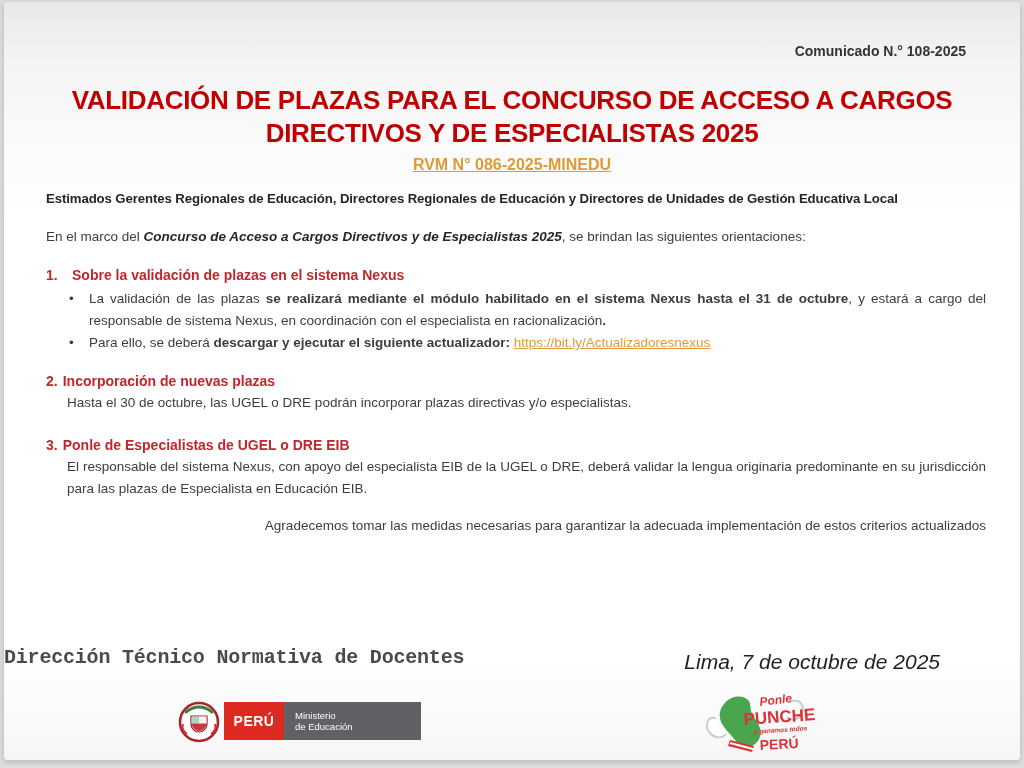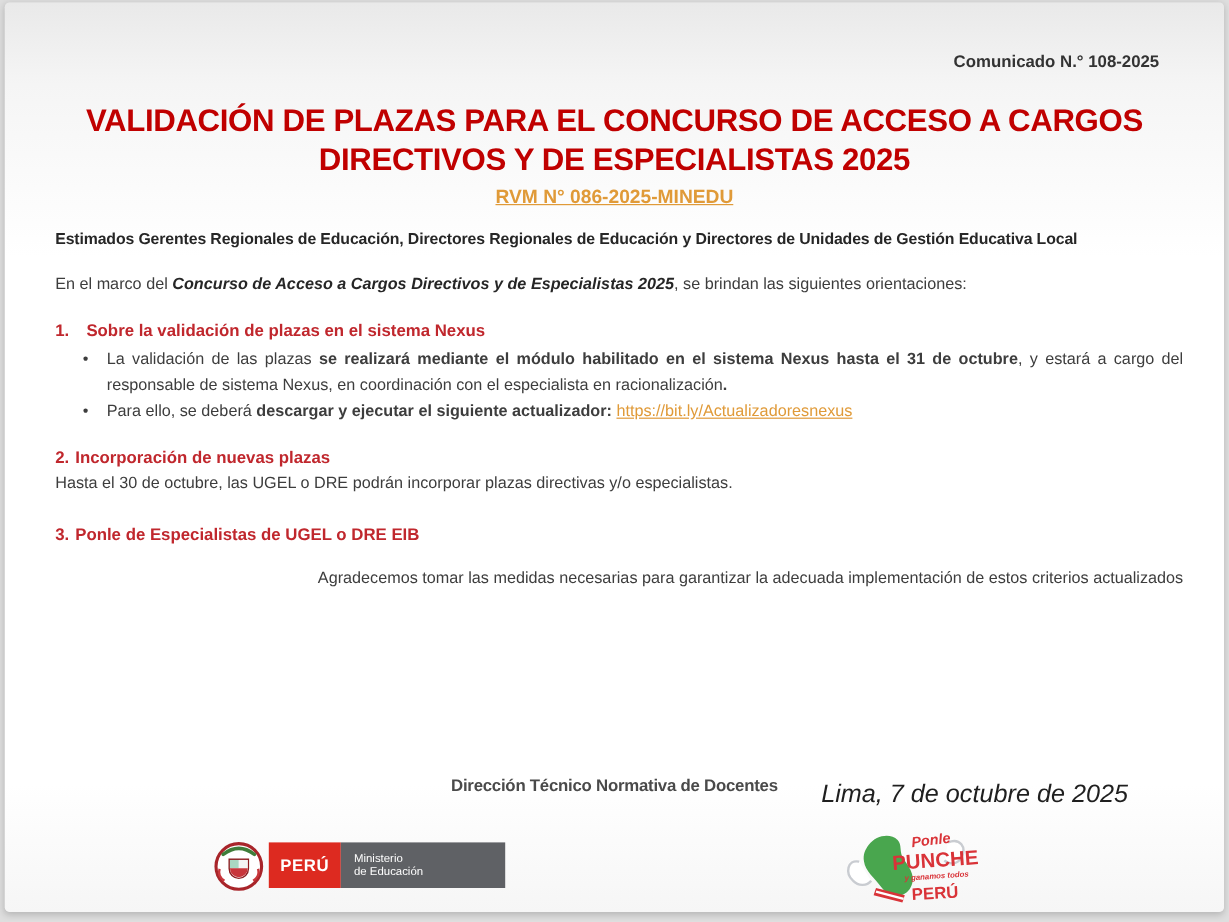--- a/index.html
+++ b/index.html
@@ -73,27 +73,27 @@
   }
   .bullet .dot::before{content:"\2022";}
   .bullet .btext{
     flex:1;text-align:justify;
   }
   .b{font-weight:bold;}
   a.doc-link{
     color:var(--link-orange);text-decoration:underline;cursor:pointer;
   }
   .sec-body{
-    text-align:justify;
+    margin-left:21px;text-align:justify;
   }
   .closing{margin-top:15px;text-align:right;}
   .signature{
     position:absolute;left:0;right:0;top:644px;
-    text-align:center;
-    font-size:14px;font-weight:bold;color:#4a4a4a;letter-spacing:-.2px;
+    text-align:left;
+    font-size:20px;font-weight:bold;color:#4a4a4a;letter-spacing:-.2px;font-family:Liberation Mono, monospace;
   }
   .date{
     position:absolute;top:648px;right:80px;
     font-size:21px;color:#1f1f1f;font-style:italic;
   }
   .minedu-logo{
     position:absolute;left:172px;top:696px;height:46px;
     display:flex;align-items:center;
   }
   .coat{width:46px;height:46px;margin-right:2px;}
@@ -145,20 +145,21 @@
         <span class="btext"><span>Para ello, se deberá </span><span class="b">descargar y ejecutar el siguiente actualizador</span><span class="b">: </span><a class="doc-link">https://bit.ly/Actualizadoresnexus</a></span>
       </div>
     </div>
 
     <div class="sec-heading"><span class="num-sm">2.</span><span>Incorporación de nuevas plazas</span></div>
     <div class="sec-body">
       <div>Hasta el 30 de octubre,  las UGEL o DRE podrán incorporar plazas directivas y/o especialistas.</div>
     </div>
 
     <div class="sec-heading" style="margin-top:20px;"><span class="num-sm">3.</span><span>Ponle de Especialistas de UGEL o DRE EIB</span></div>
+    <div class="sec-body">El responsable del sistema Nexus, con apoyo del especialista EIB de la UGEL o DRE, deberá validar la lengua originaria predominante en su jurisdicción para las plazas de Especialista en Educación EIB.</div>
 
     <div class="closing">Agradecemos tomar las medidas necesarias para garantizar la adecuada implementación de estos criterios actualizados</div>
   </div>
 
   <div class="signature">Dirección Técnico Normativa de Docentes</div>
   <div class="date">Lima, 7 de octubre de 2025</div>
 
   <div class="minedu-logo">
     <svg class="coat" viewBox="0 0 46 46">
       <circle cx="23" cy="24" r="19" fill="#ffffff" stroke="#a8252a" stroke-width="2.6"></circle>

